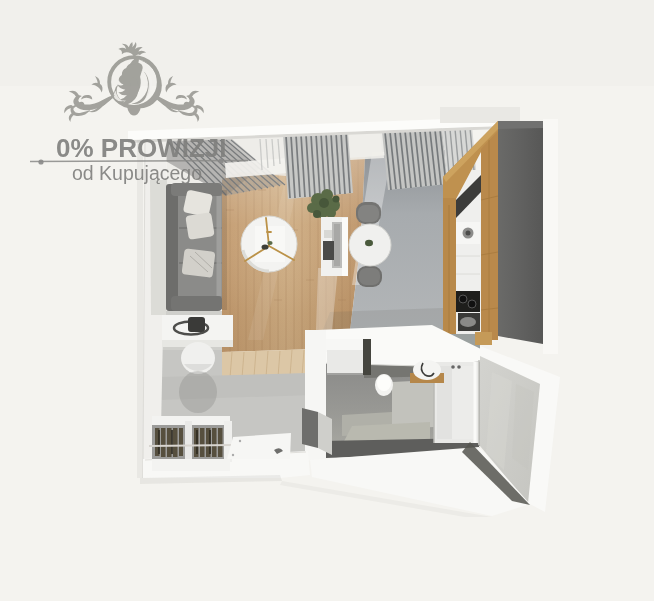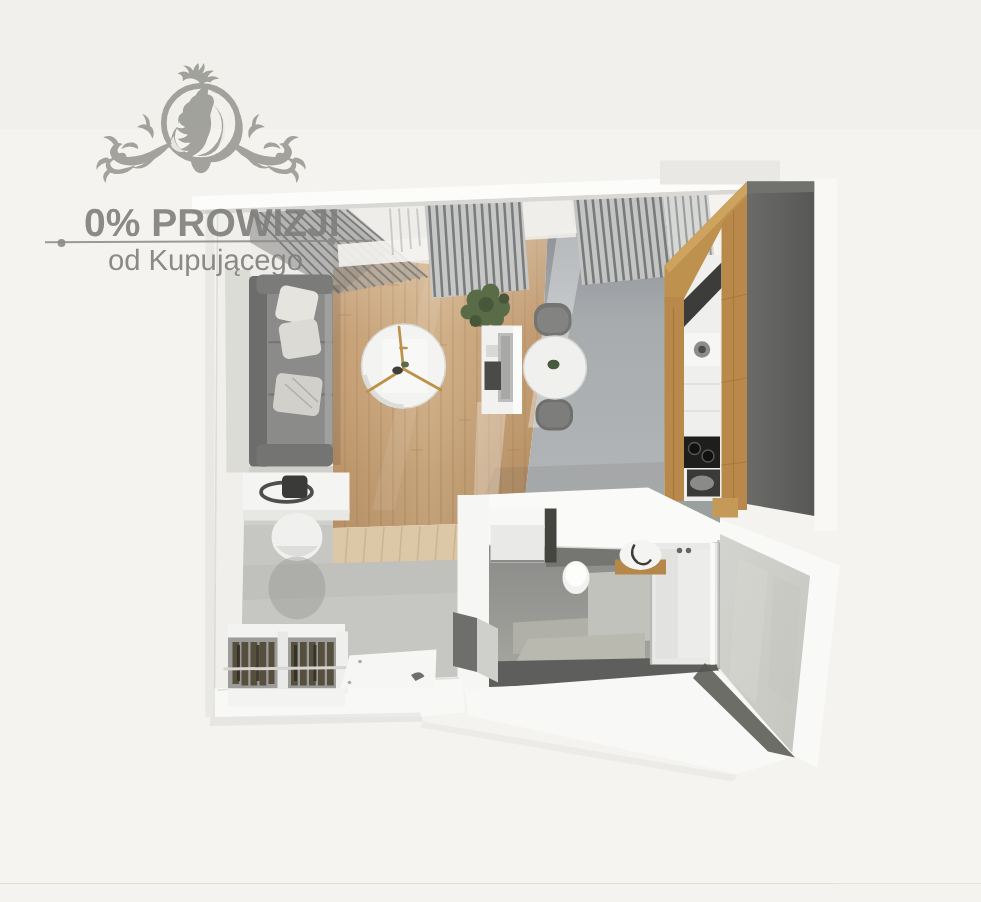--- a/index.html
+++ b/index.html
@@ -1,16 +1,16 @@
 <!DOCTYPE html>
 <html><head>
 <meta charset="utf-8">
 <style>
 html,body{margin:0;padding:0;background:#f4f3ef;}
-#stage{position:relative;width:654px;height:589px;overflow:hidden;background:#4d7c0f;
+#stage{position:relative;width:654px;height:517px;overflow:hidden;background:#f9a8d4;
   font-family:"Liberation Sans", sans-serif;}
 svg{position:absolute;left:0;top:0;}
 </style>
 </head>
 <body>
 <div id="stage">
 <svg width="654" height="601" viewBox="0 0 654 601">
 
   <rect x="0" y="0" width="654" height="601" fill="#f4f3ef"></rect>
   <rect x="0" y="0" width="654" height="95" fill="#f1f0ec"></rect>

